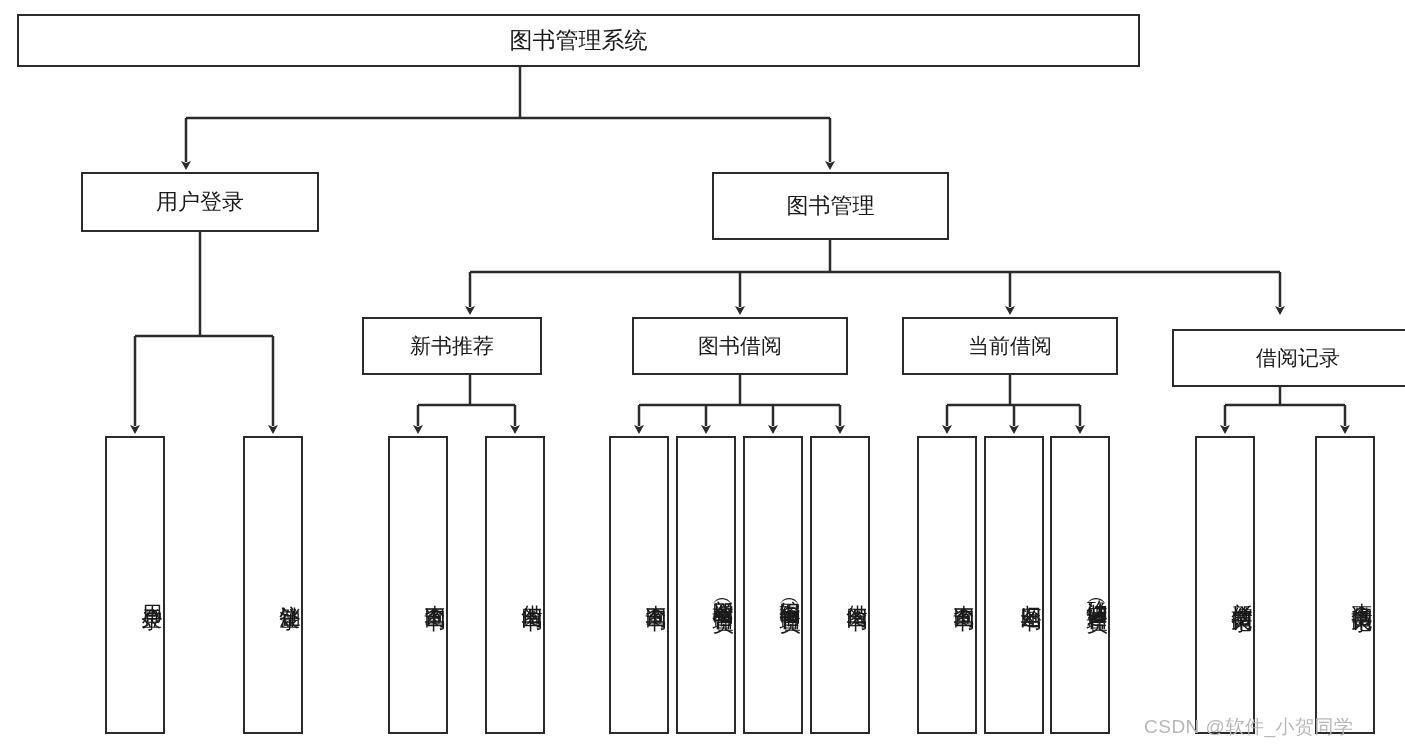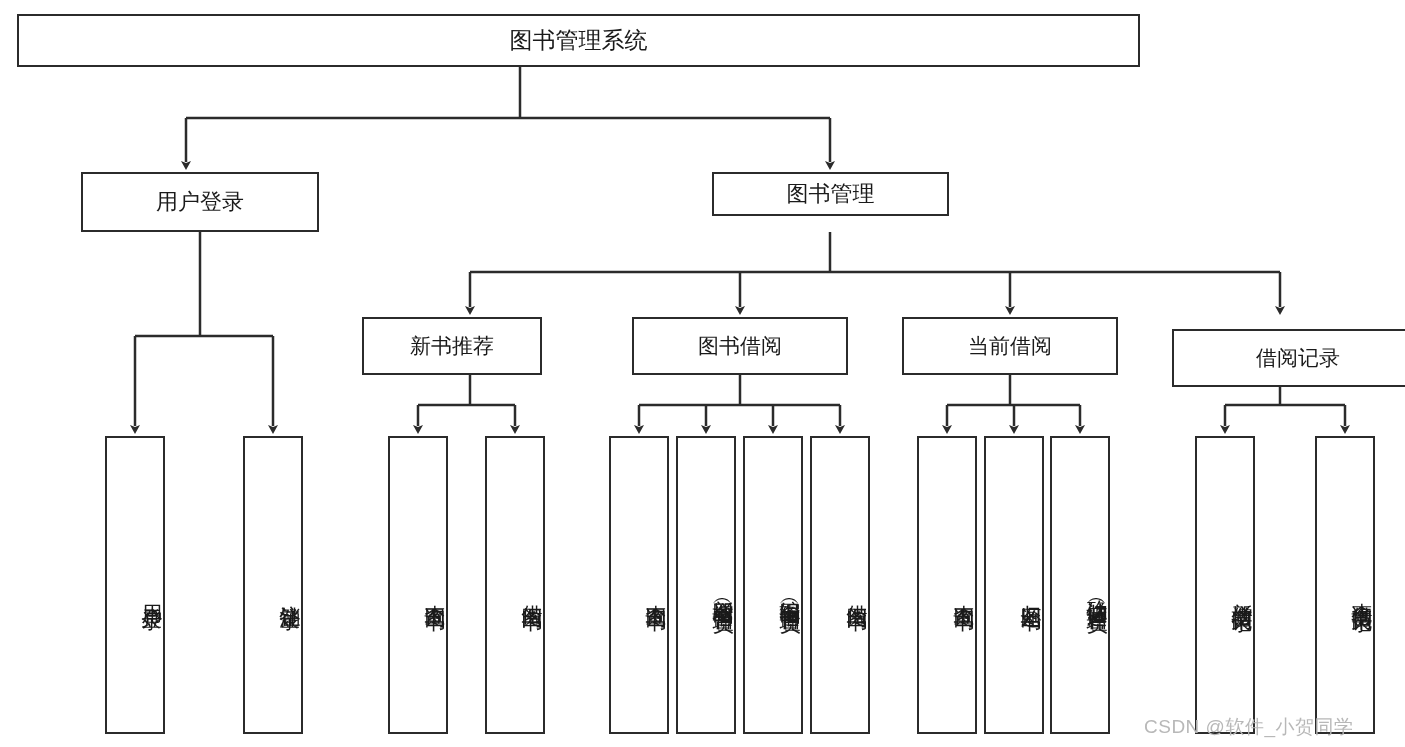--- a/index.html
+++ b/index.html
@@ -118,21 +118,21 @@
     </g>
   </svg>
 
   <div class="node root" style="left:17px; top:14px; width:1123px; height:53px;">
     <span>图书管理系统</span>
   </div>
 
   <div class="node lvl2" style="left:81px; top:172px; width:238px; height:60px;">
     <span>用户登录</span>
   </div>
-  <div class="node lvl2" style="left:712px; top:172px; width:237px; height:44px;">
+  <div class="node lvl2" style="left:712px; top:172px; width:237px; height:68px;">
     <span>图书管理</span>
   </div>
 
   <div class="node lvl3" style="left:362px; top:317px; width:180px; height:58px;">
     <span>新书推荐</span>
   </div>
   <div class="node lvl3" style="left:632px; top:317px; width:216px; height:58px;">
     <span>图书借阅</span>
   </div>
   <div class="node lvl3" style="left:902px; top:317px; width:216px; height:58px;">

